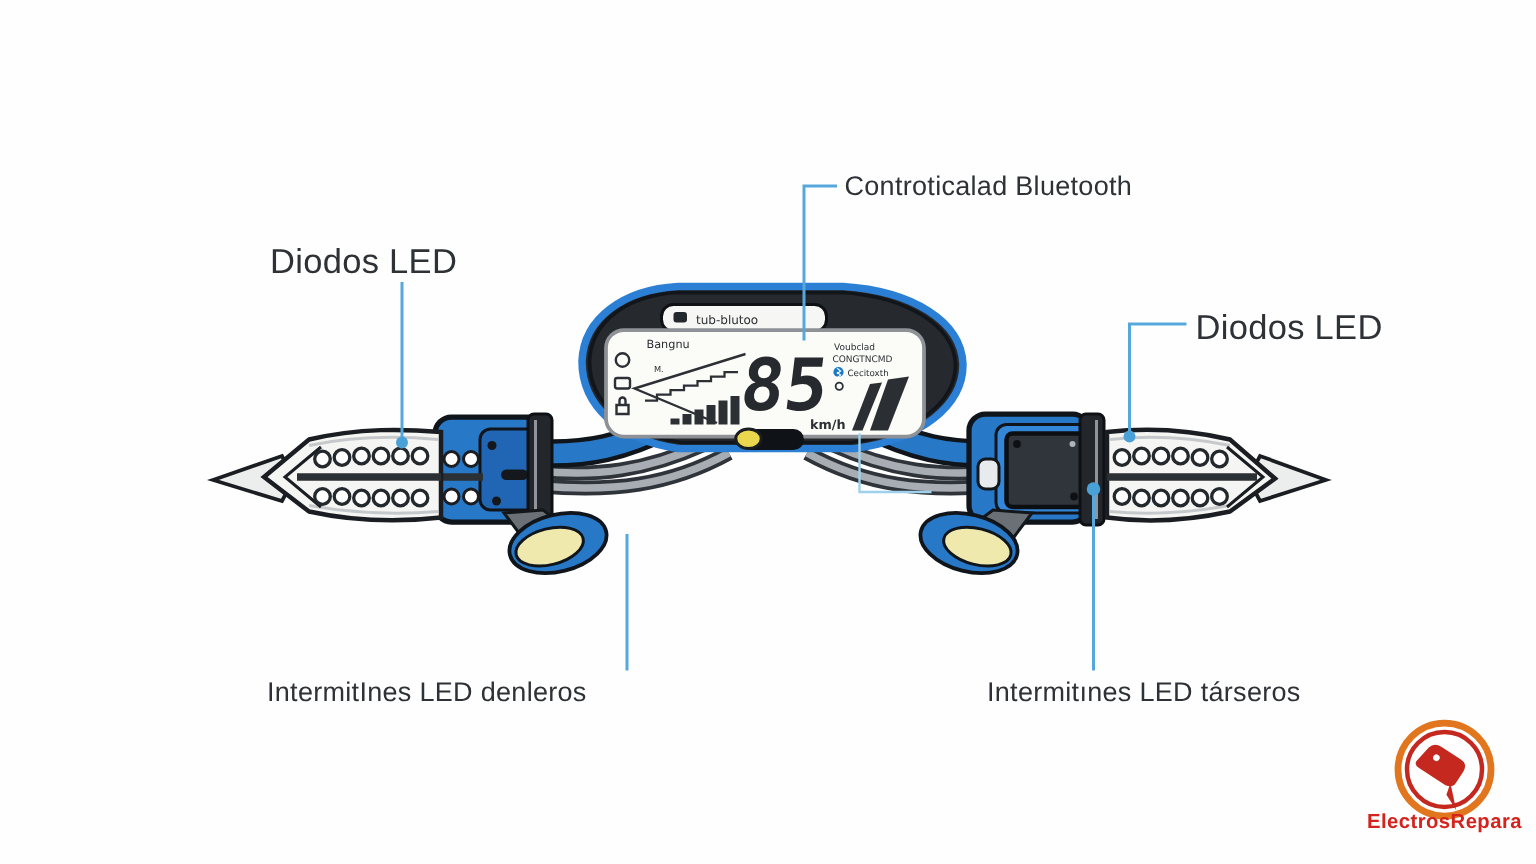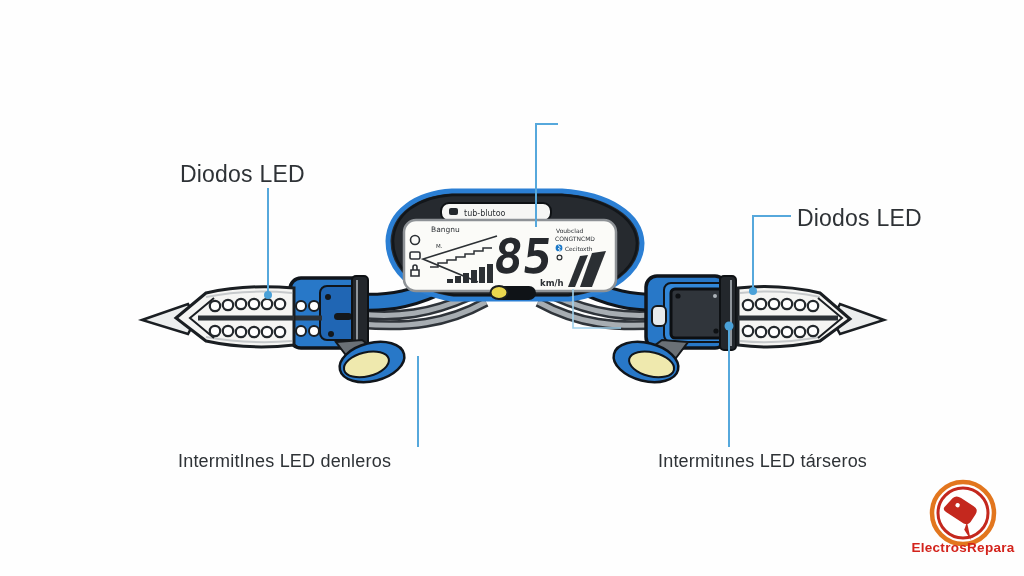--- a/index.html
+++ b/index.html
@@ -204,19 +204,20 @@
     <circle cx="963" cy="513" r="31" fill="#ffffff" stroke="#e2761e" stroke-width="4.5"></circle>
     <circle cx="963" cy="513" r="25" fill="#ffffff" stroke="#c4281e" stroke-width="3"></circle>
     <g transform="translate(961 511) rotate(33)">
       <path d="M -16,6 L -14,-6 Q -13,-11 -7,-11 L 8,-11 Q 14,-11 14,-5 L 14,4 Q 14,8 9,9 L -12,9 Q -16,9 -16,6 Z" fill="#c4281e"></path>
       <path d="M 11,6 L 24,19 L 13,14 Z" fill="#c4281e"></path>
       <circle cx="-6" cy="-3" r="2.2" fill="#ffffff"></circle>
     </g>
   </g>
 </svg>
 
+  <div class="label" style="left:563px;top:114px;">Controticalad Bluetooth</div>
   <div class="label small" style="left:180px;top:161px;">Diodos LED</div>
   <div class="label small" style="left:797px;top:205px;">Diodos LED</div>
   <div class="label" style="left:658px;top:451px;">Intermitınes LED társeros</div>
   <div class="label" style="left:178px;top:451px;">IntermitInes LED denleros</div>
 
   <div class="logo-text">ElectrosRepara</div>
 </div>
 
 </body></html>

